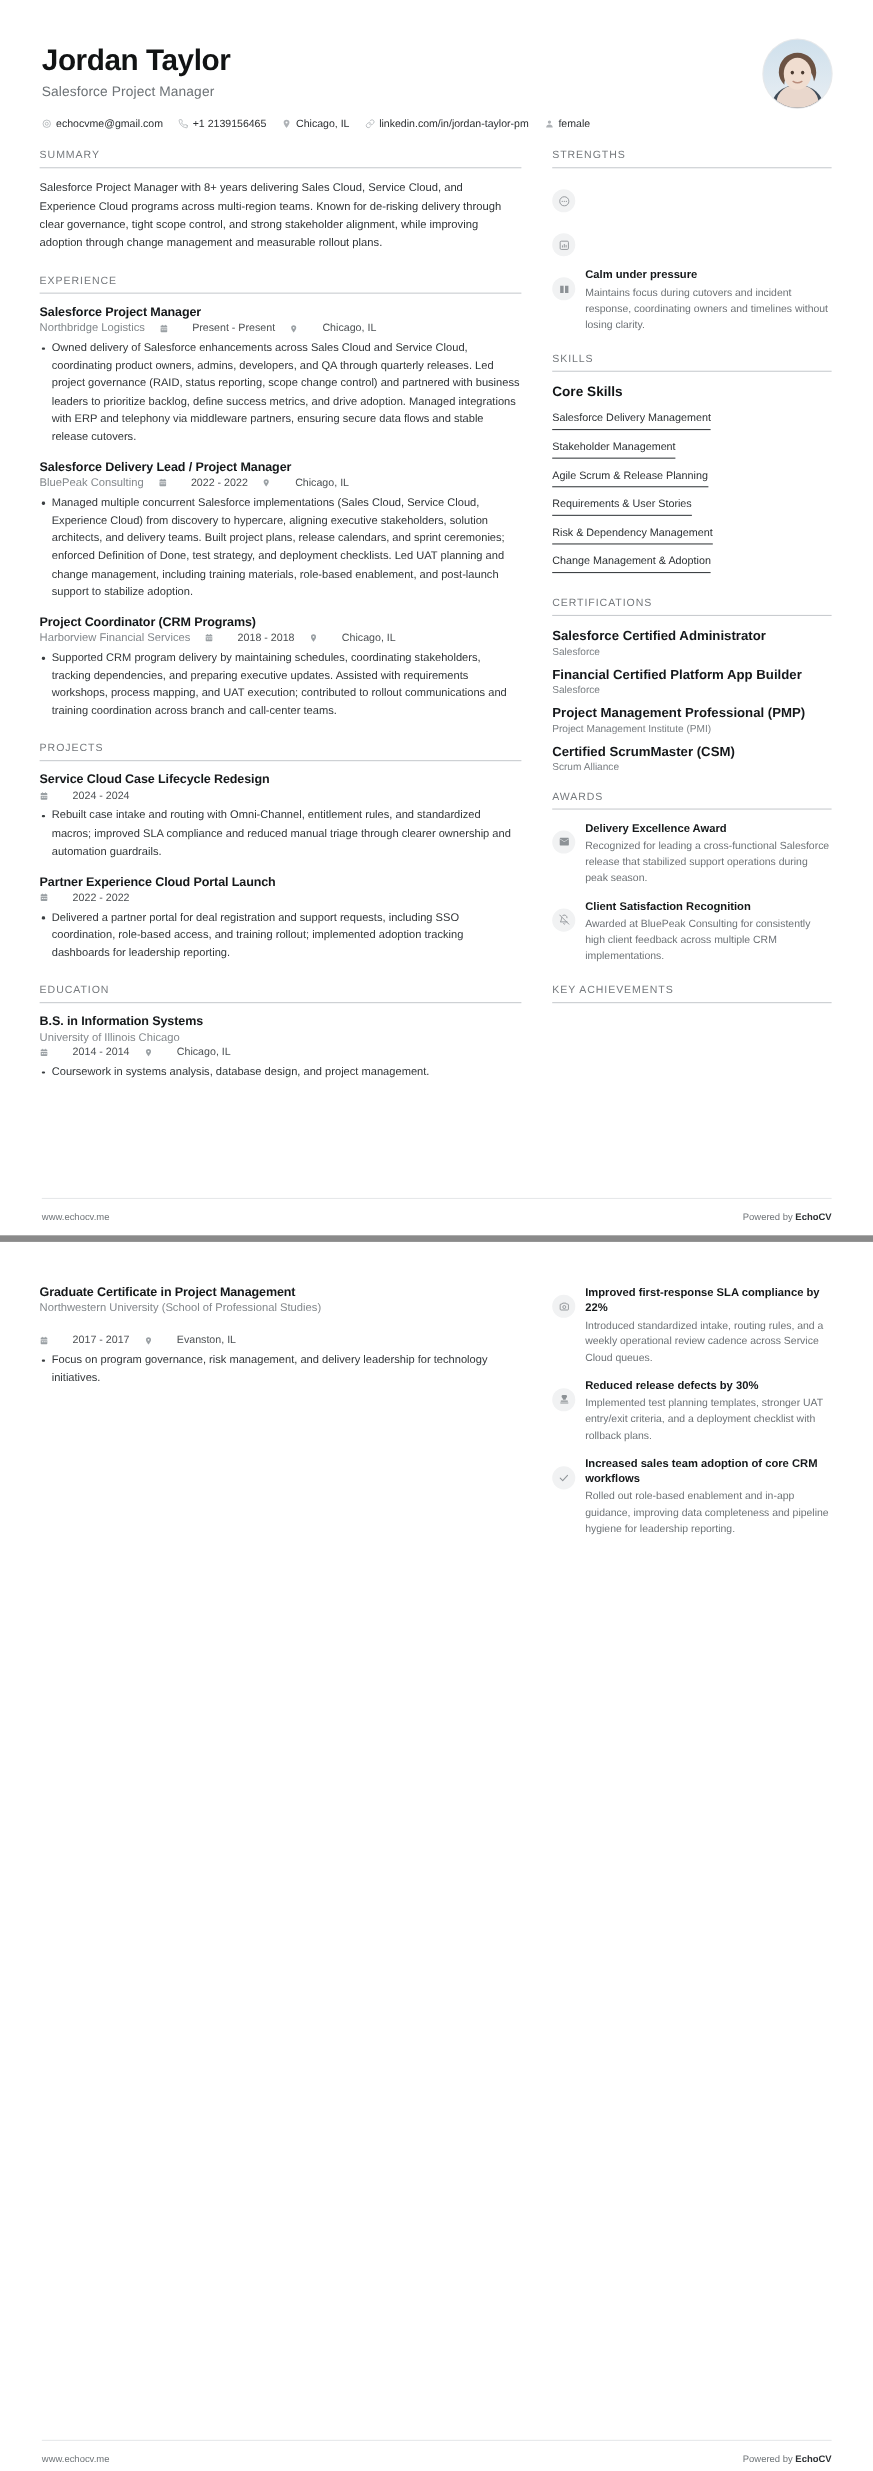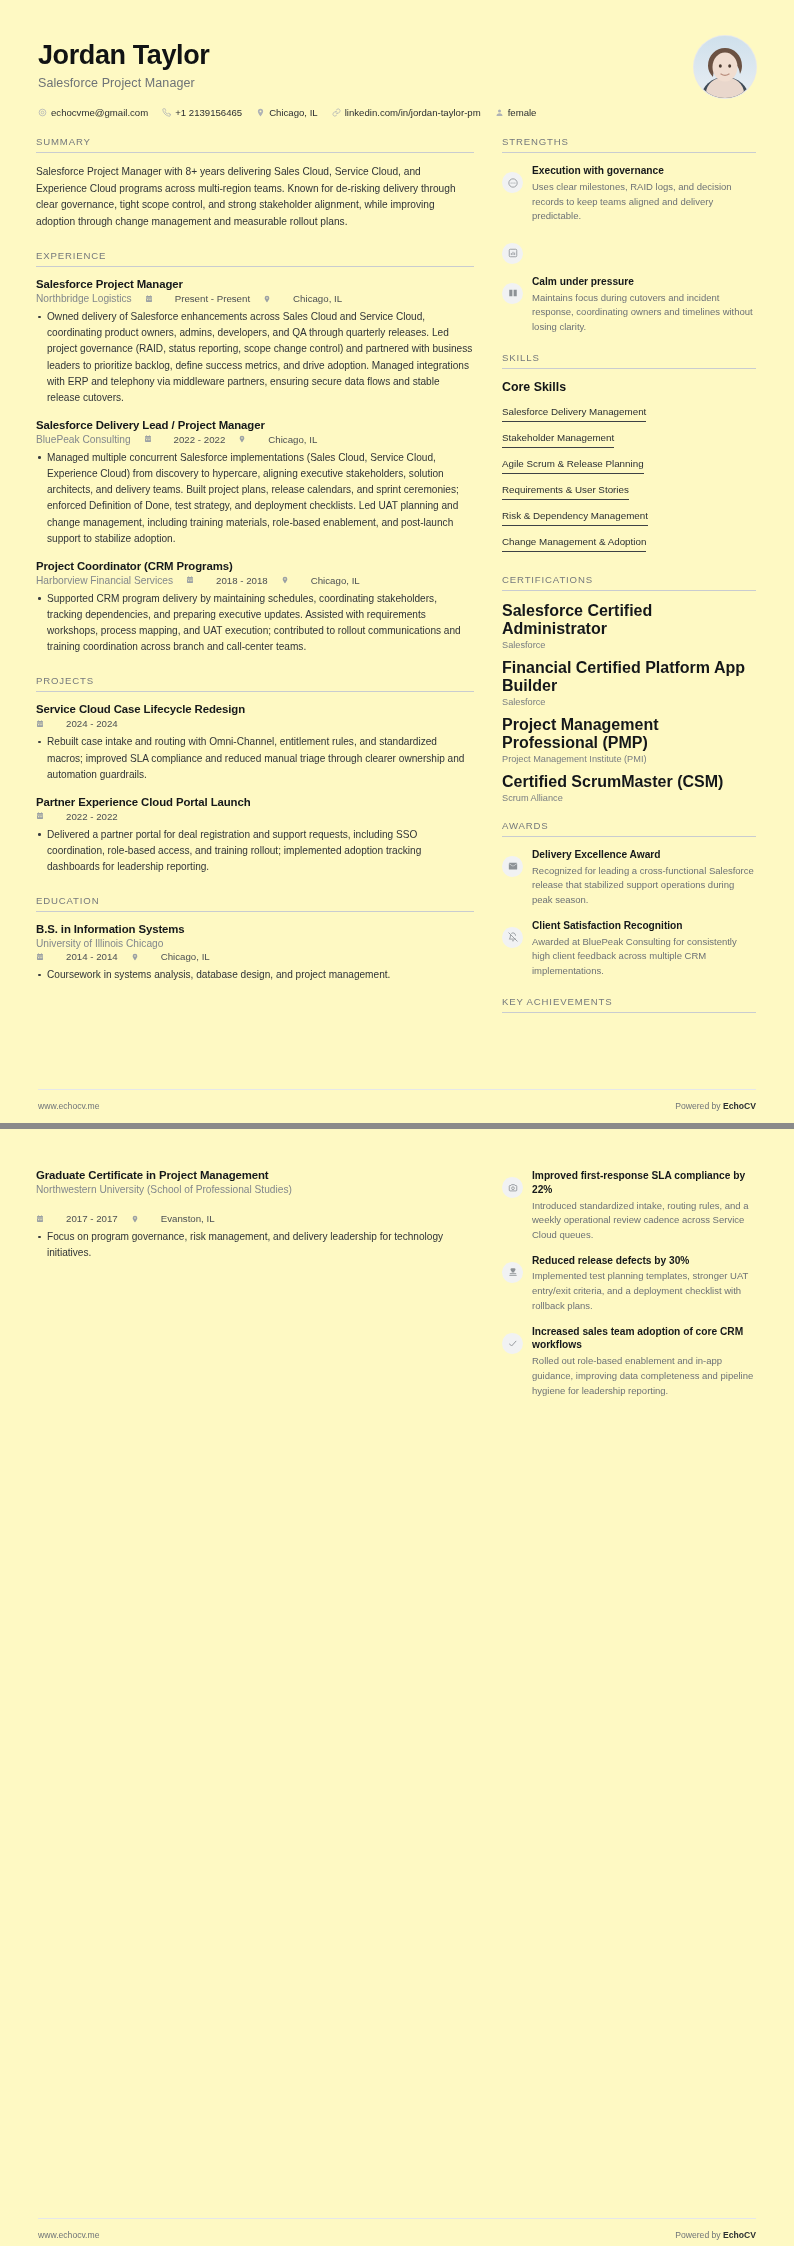--- a/index.html
+++ b/index.html
@@ -7,21 +7,21 @@
     width: 794px;
     background: #8a8a8a;
     font-family: "Liberation Sans", sans-serif;
     -webkit-font-smoothing: antialiased;
   }
   .doc { width: 794px; margin: 0 auto; }
 
   .page {
     width: 794px;
     min-height: 1123px;
-    background: #fef9c3;
+    background: #ffffff;
     position: relative;
     padding: 34px 34px 0 34px;
     display: flex;
     flex-direction: column;
   }
 
   
   .header {
     display: flex;
     align-items: flex-start;
@@ -163,21 +163,21 @@
     color: #2c3033;
     padding: 4px 0 5px 0;
     display: inline-block;
     width: 100%;
   }
   .skill-underline { border-bottom: 0.9px solid #3e4245; display: inline-block; padding-bottom: 4px; }
 
   
   .cert { margin-bottom: 9px; }
   .cert:last-child { margin-bottom: 0; }
-  .cert-name { font-size: 16px; font-weight: 700; color: #14171a; }
+  .cert-name { font-size: 12px; font-weight: 700; color: #14171a; }
   .cert-issuer { font-size: 9.2px; color: #797e82; margin-top: 2px; }
 
   
   .footer {
     display: flex; justify-content: space-between; align-items: center;
     border-top: 1px solid #e6e8ea;
     margin: 0 4px;
     padding: 11px 0 12px 0;
     font-size: 8.6px;
     color: #6f7478;
@@ -437,24 +437,20 @@
           <div class="sec-title">STRENGTHS</div>
 
           <div class="rich-item">
             <div class="rich-icon">
               <svg width="10" height="10" viewBox="0 0 24 24" fill="currentColor">
                   <circle cx="12" cy="12" r="10" fill="none" stroke="currentColor" stroke-width="2"></circle>
                   <circle cx="7.5" cy="12" r="1.4"></circle>
                   <circle cx="12" cy="12" r="1.4"></circle>
                   <circle cx="16.5" cy="12" r="1.4"></circle>
                 </svg>
-            </div>
-            <div>
-              <div class="rich-title">Execution with governance</div>
-              <div class="rich-desc">Uses clear milestones, RAID logs, and decision records to keep teams aligned and delivery predictable.</div>
             </div>
           </div>
 
           <div class="rich-item">
             <div class="rich-icon">
               <svg width="10" height="10" viewBox="0 0 24 24" fill="none" stroke="currentColor" stroke-width="2">
                   <rect x="3" y="3" width="18" height="18" rx="2.5"></rect>
                   <path d="M8 16v-3M12 16v-6M16 16v-4" stroke-linecap="round"></path>
                 </svg>
             </div>

